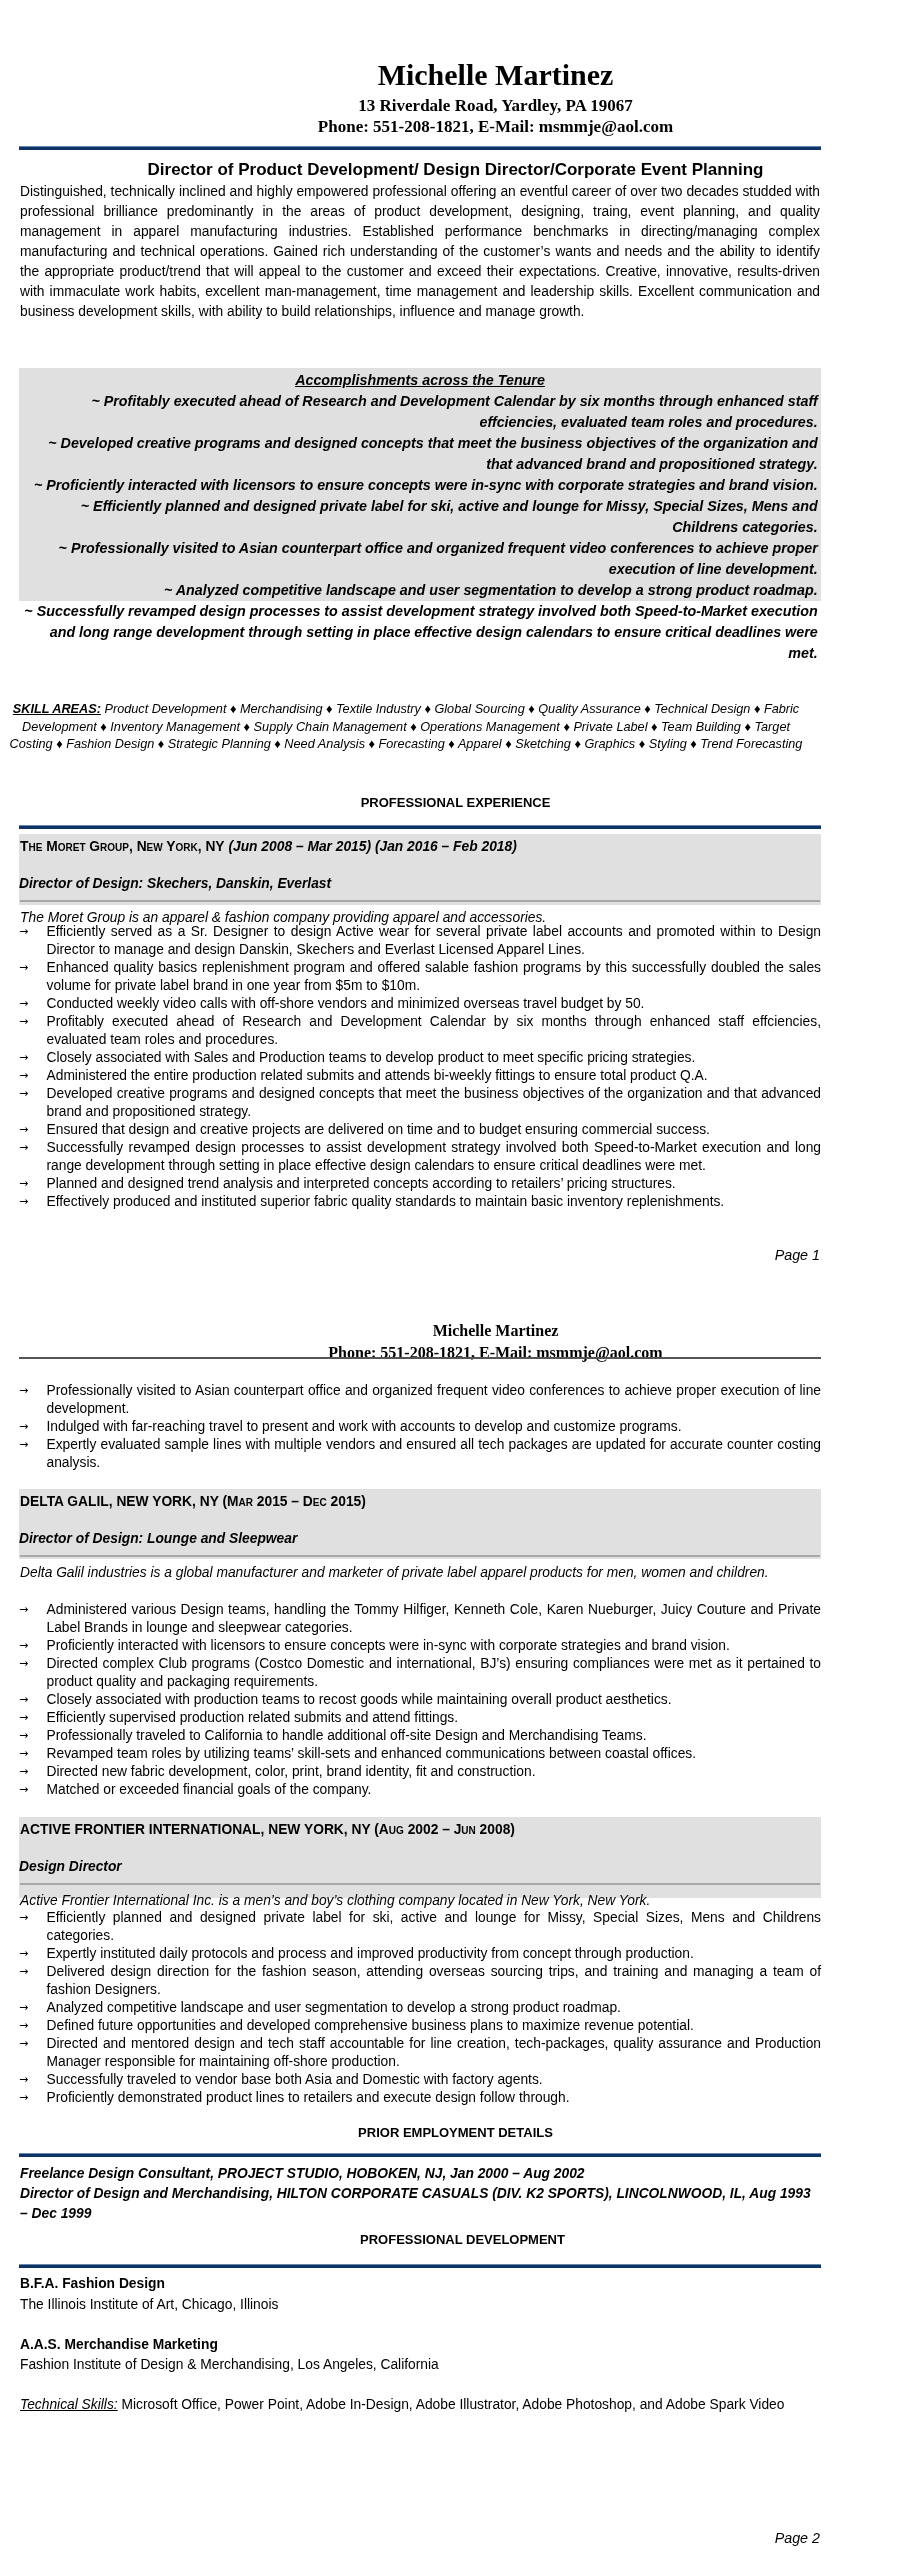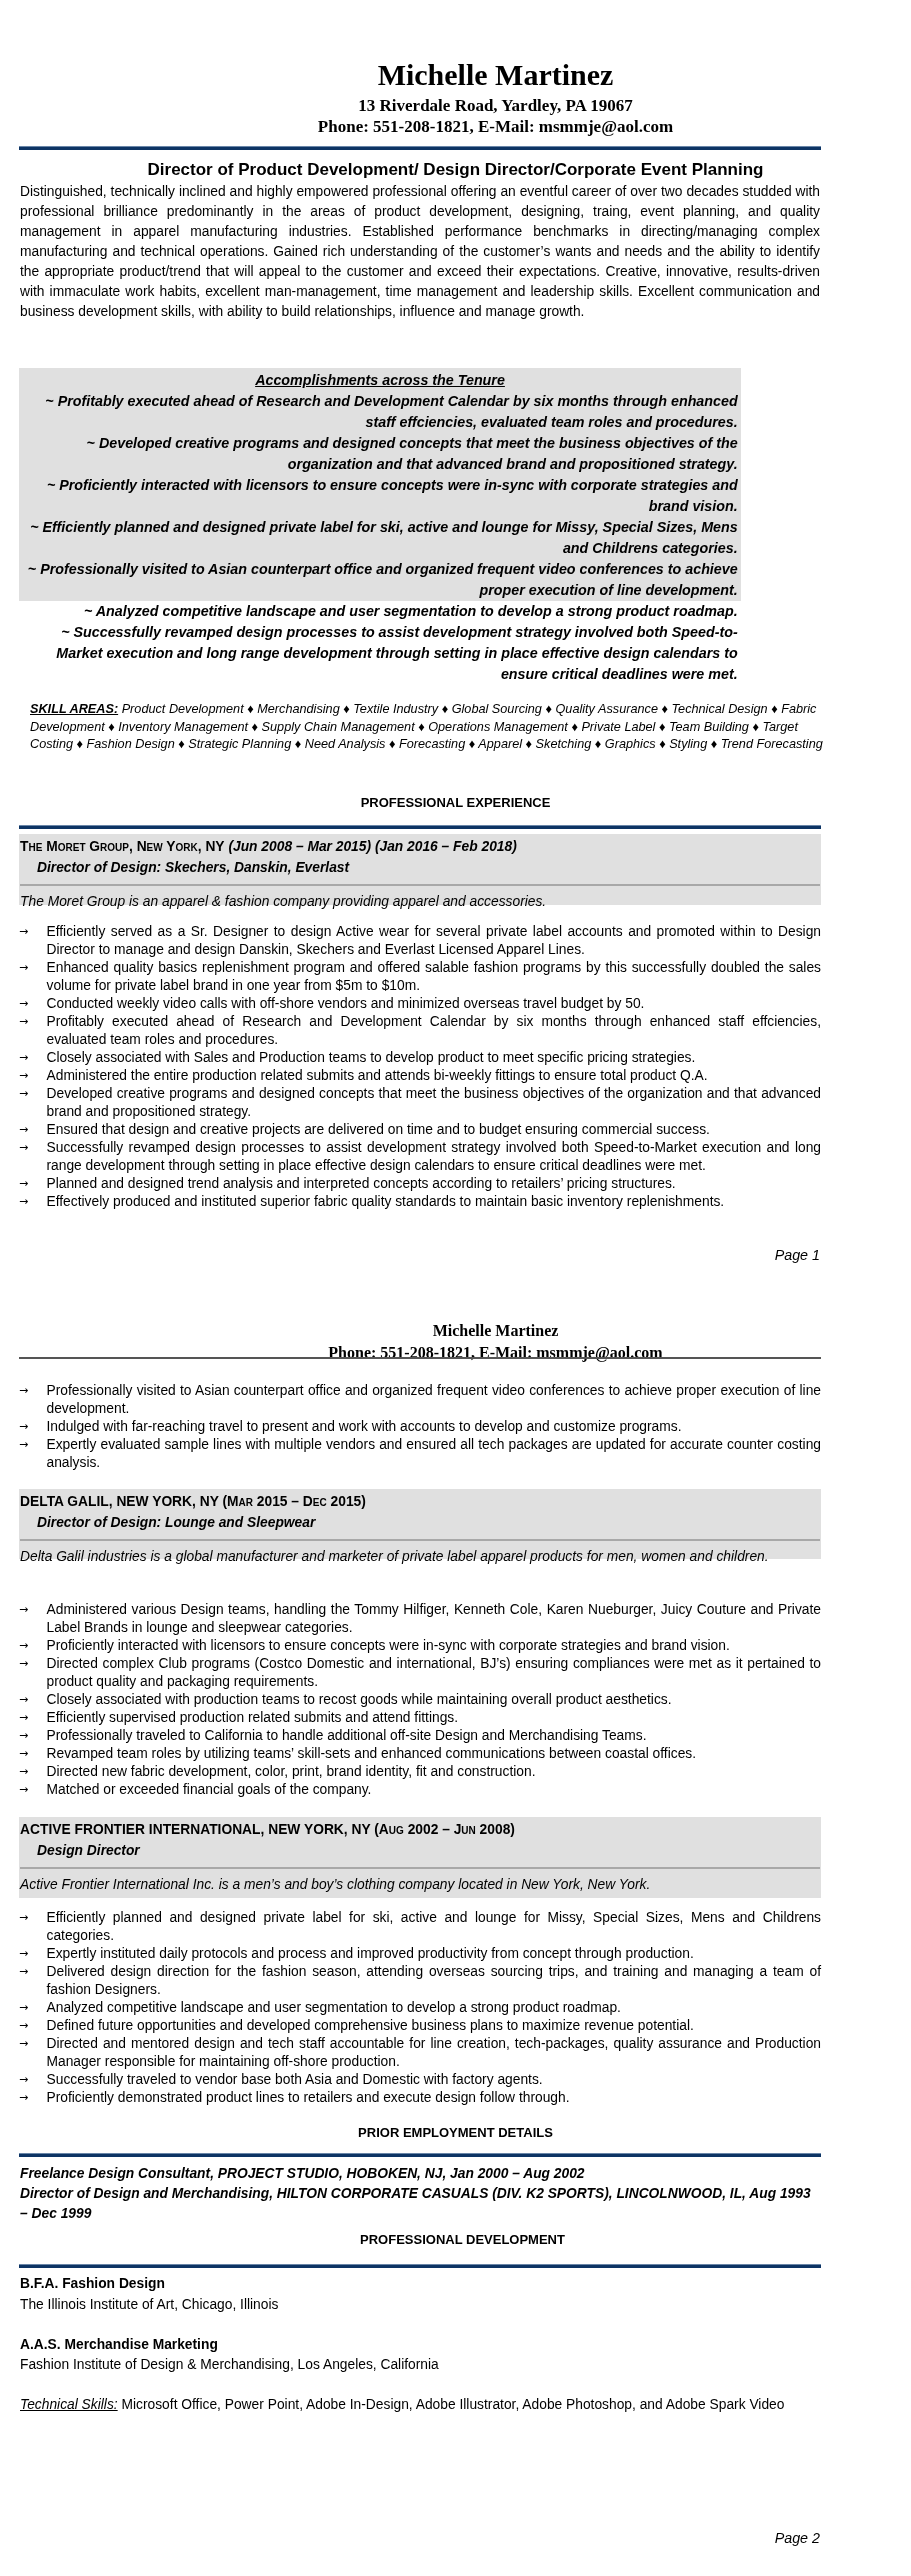--- a/index.html
+++ b/index.html
@@ -6,31 +6,31 @@
   body { width: 911px; height: 2576px; position: relative; color: #000; font-family: "Liberation Sans", sans-serif; overflow: hidden; }
   .serif { font-family: "Liberation Serif", serif; padding-left: 40px; }
   .center { text-align: center; }
   .name-main { position: absolute; top: 58px; left: 0; width: 911px; font-size: 30px; font-weight: bold; line-height: 33px; }
   .addr { position: absolute; top: 96px; left: 0; width: 911px; font-size: 17px; font-weight: bold; line-height: 20px; }
   .phone1 { position: absolute; top: 117px; left: 0; width: 911px; font-size: 17px; font-weight: bold; line-height: 20px; }
   .rule-blue { position: absolute; left: 19px; width: 802px; height: 3.3px; background: #0d3464; border-top: 0.6px solid #6a86a8; }
   .rule-gray { position: absolute; left: 19px; width: 802px; height: 2.2px; background: #555; }
   .headline { position: absolute; top: 160px; left: 0; width: 911px; font-size: 17px; font-weight: bold; line-height: 20px; }
   .summary { position: absolute; top: 182px; left: 20px; width: 800px; font-size: 13.8px; line-height: 20px; text-align: justify; }
-  .accbox { position: absolute; top: 368px; left: 19px; width: 722px; height: 233px; background: #e0e0e0; }
+  .accbox { position: absolute; top: 368px; left: 19px; width: 802px; height: 233px; background: #e0e0e0; }
   .acc-title { text-align: center; font-size: 14.3px; font-weight: bold; font-style: italic; text-decoration: underline; line-height: 21px; margin-top: 2.2px; }
   .acc-item { text-align: right; font-size: 14.3px; font-weight: bold; font-style: italic; line-height: 21px; padding: 0 3.3px; }
-  .skills { position: absolute; top: 701px; left: 30px; width: 802px; font-size: 12.7px; font-style: italic; line-height: 17.6px; text-align: left; }
+  .skills { position: absolute; top: 701px; left: 5px; width: 802px; font-size: 12.7px; font-style: italic; line-height: 17.6px; text-align: center; }
   .skills .label { font-weight: bold; text-decoration: underline; }
   .sec-title { position: absolute; left: 0; width: 911px; text-align: center; font-size: 13px; font-weight: bold; line-height: 16.5px; }
   .jobbox { position: absolute; left: 19px; width: 802px; background: #e0e0e0; }
   .job-company { font-size: 13.8px; font-weight: bold; line-height: 21px; padding-left: 1.1px; margin-top: 2.2px; }
   .job-company .sc { font-variant: small-caps; }
   .job-company .dates { font-style: italic; }
-  .job-title { font-size: 13.8px; font-weight: bold; font-style: italic; line-height: 21px; padding-left: 18px; }
+  .job-title { font-size: 13.8px; font-weight: bold; font-style: italic; line-height: 21px; padding-left: 0; margin-top: 16px; }
   .job-sep { height: 2.8px; background: #a8a8a8; margin: 5.5px 1.1px 4.4px 1.1px; }
   .job-desc { font-size: 13.8px; font-style: italic; line-height: 21px; padding-left: 1.1px; padding-right: 1.1px; text-align: justify; }
   .bullets { position: absolute; left: 19px; width: 802px; margin: 0; padding: 0; list-style: none; }
   .bullets li { position: relative; padding-left: 27.5px; font-size: 13.8px; line-height: 18px; text-align: justify; }
   .bullets li .arrow { position: absolute; left: 0; top: 0; width: 22px; font-family: "DejaVu Sans", sans-serif; font-size: 11px; }
   .page-num { position: absolute; left: 716px; width: 104px; text-align: right; font-size: 14.3px; font-style: italic; }
   .prior { position: absolute; top: 2164px; left: 20px; width: 800px; font-size: 13.8px; font-weight: bold; font-style: italic; line-height: 20px; }
   .edu-deg { position: absolute; left: 20px; font-size: 13.8px; font-weight: bold; line-height: 17.6px; }
   .edu-school { position: absolute; left: 20px; font-size: 13.8px; line-height: 17.6px; }
   .tech { position: absolute; top: 2395px; left: 20px; width: 800px; font-size: 13.8px; line-height: 20px; }

